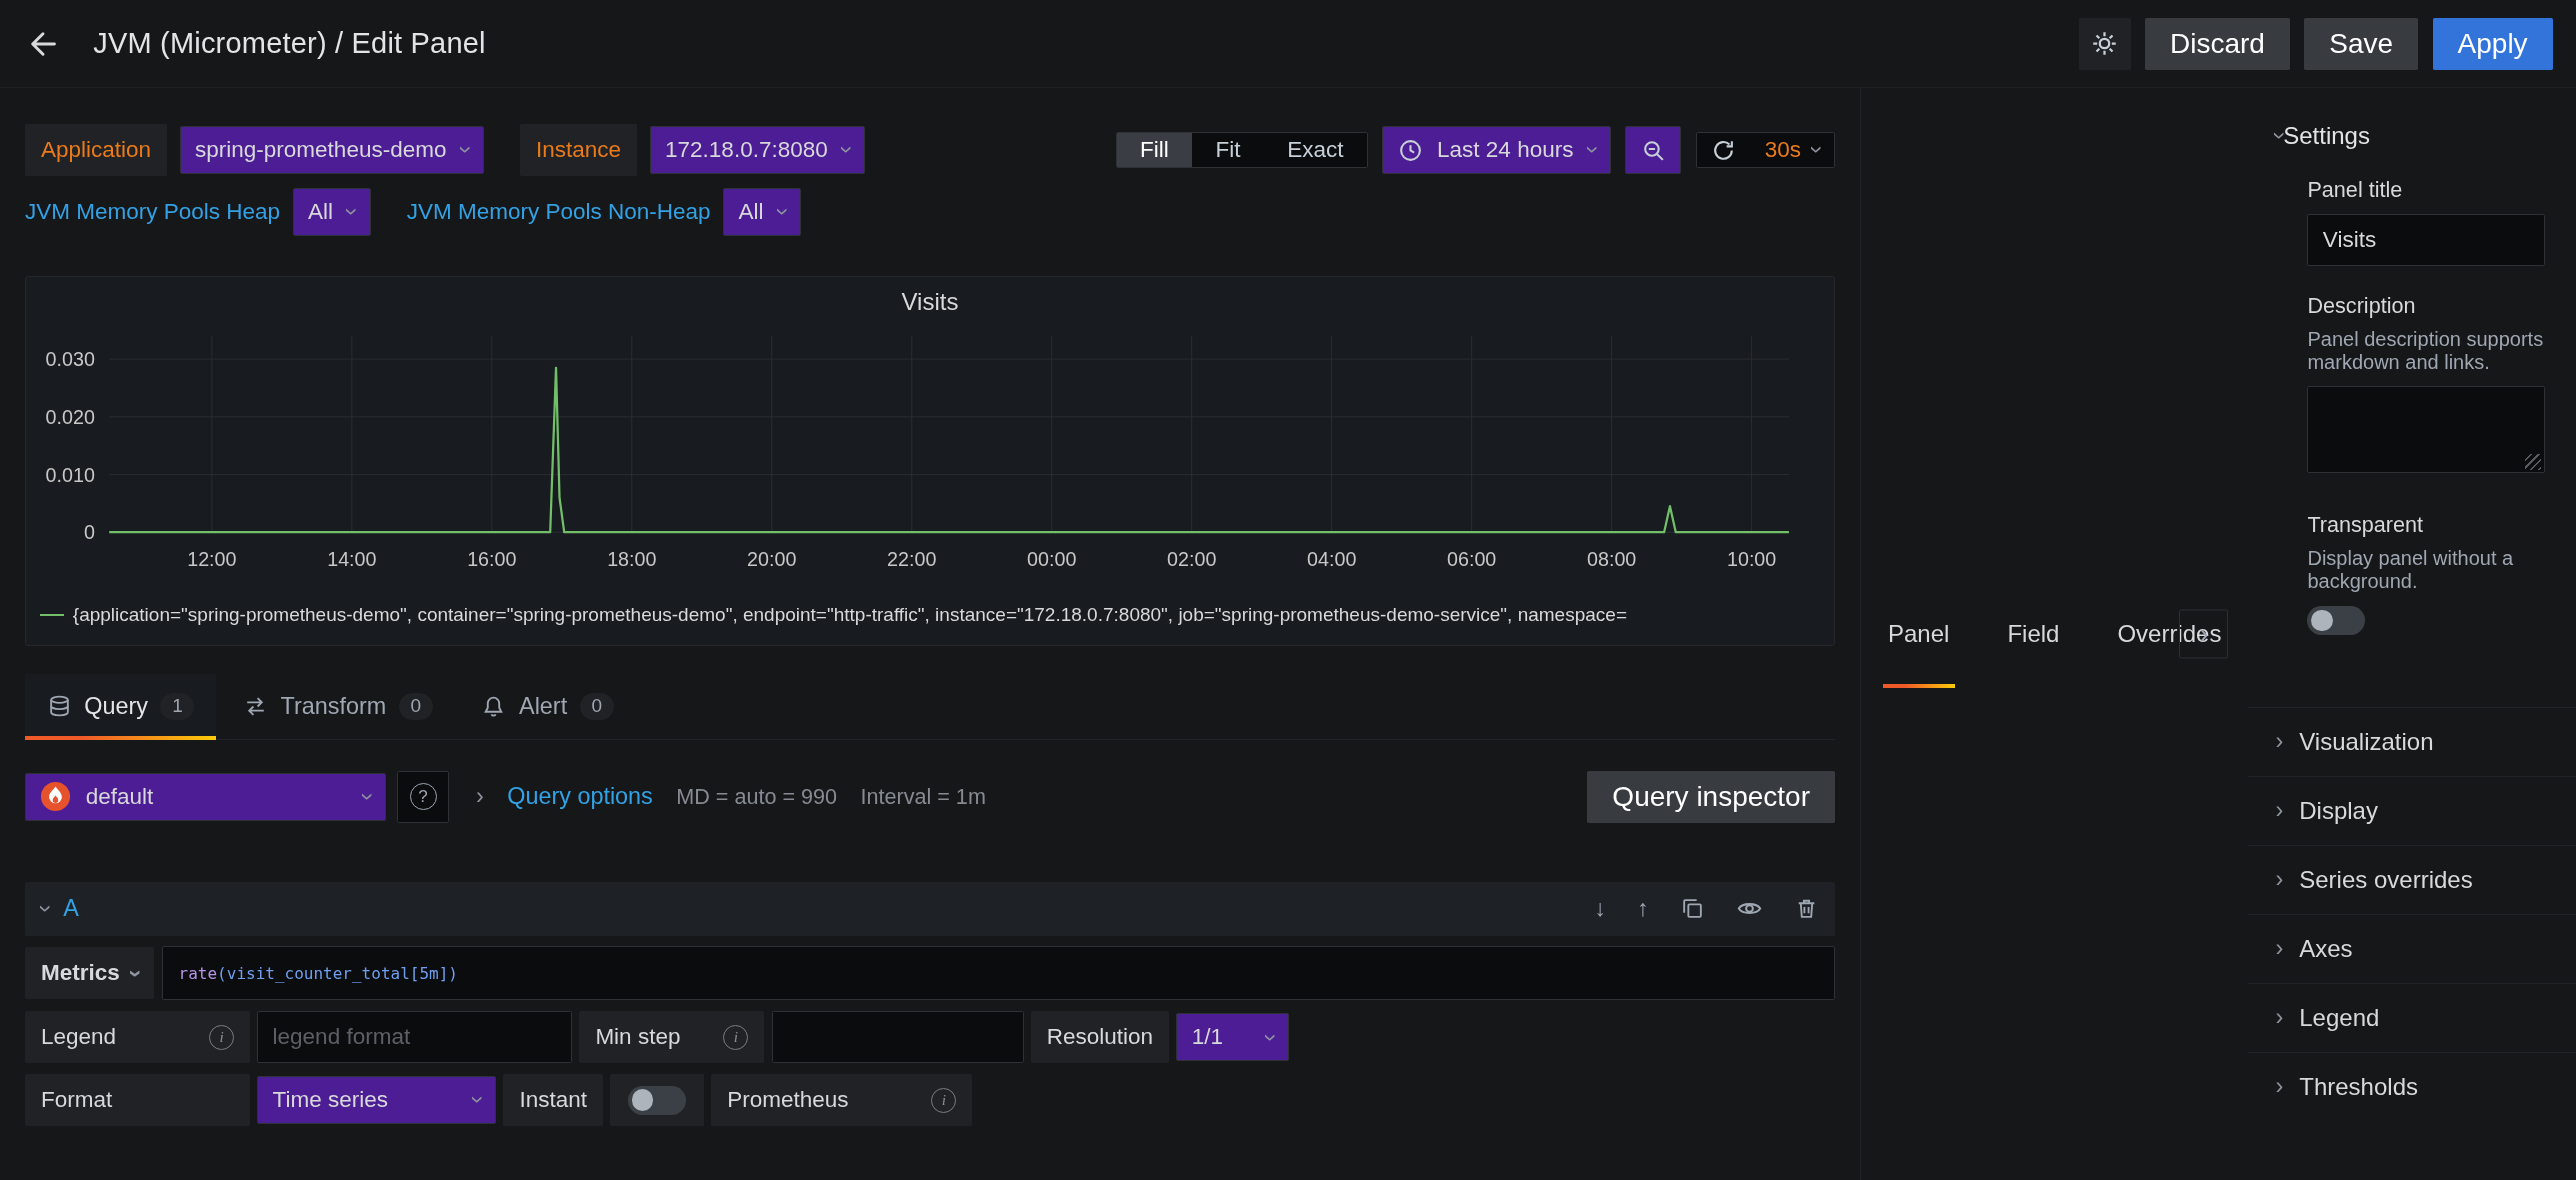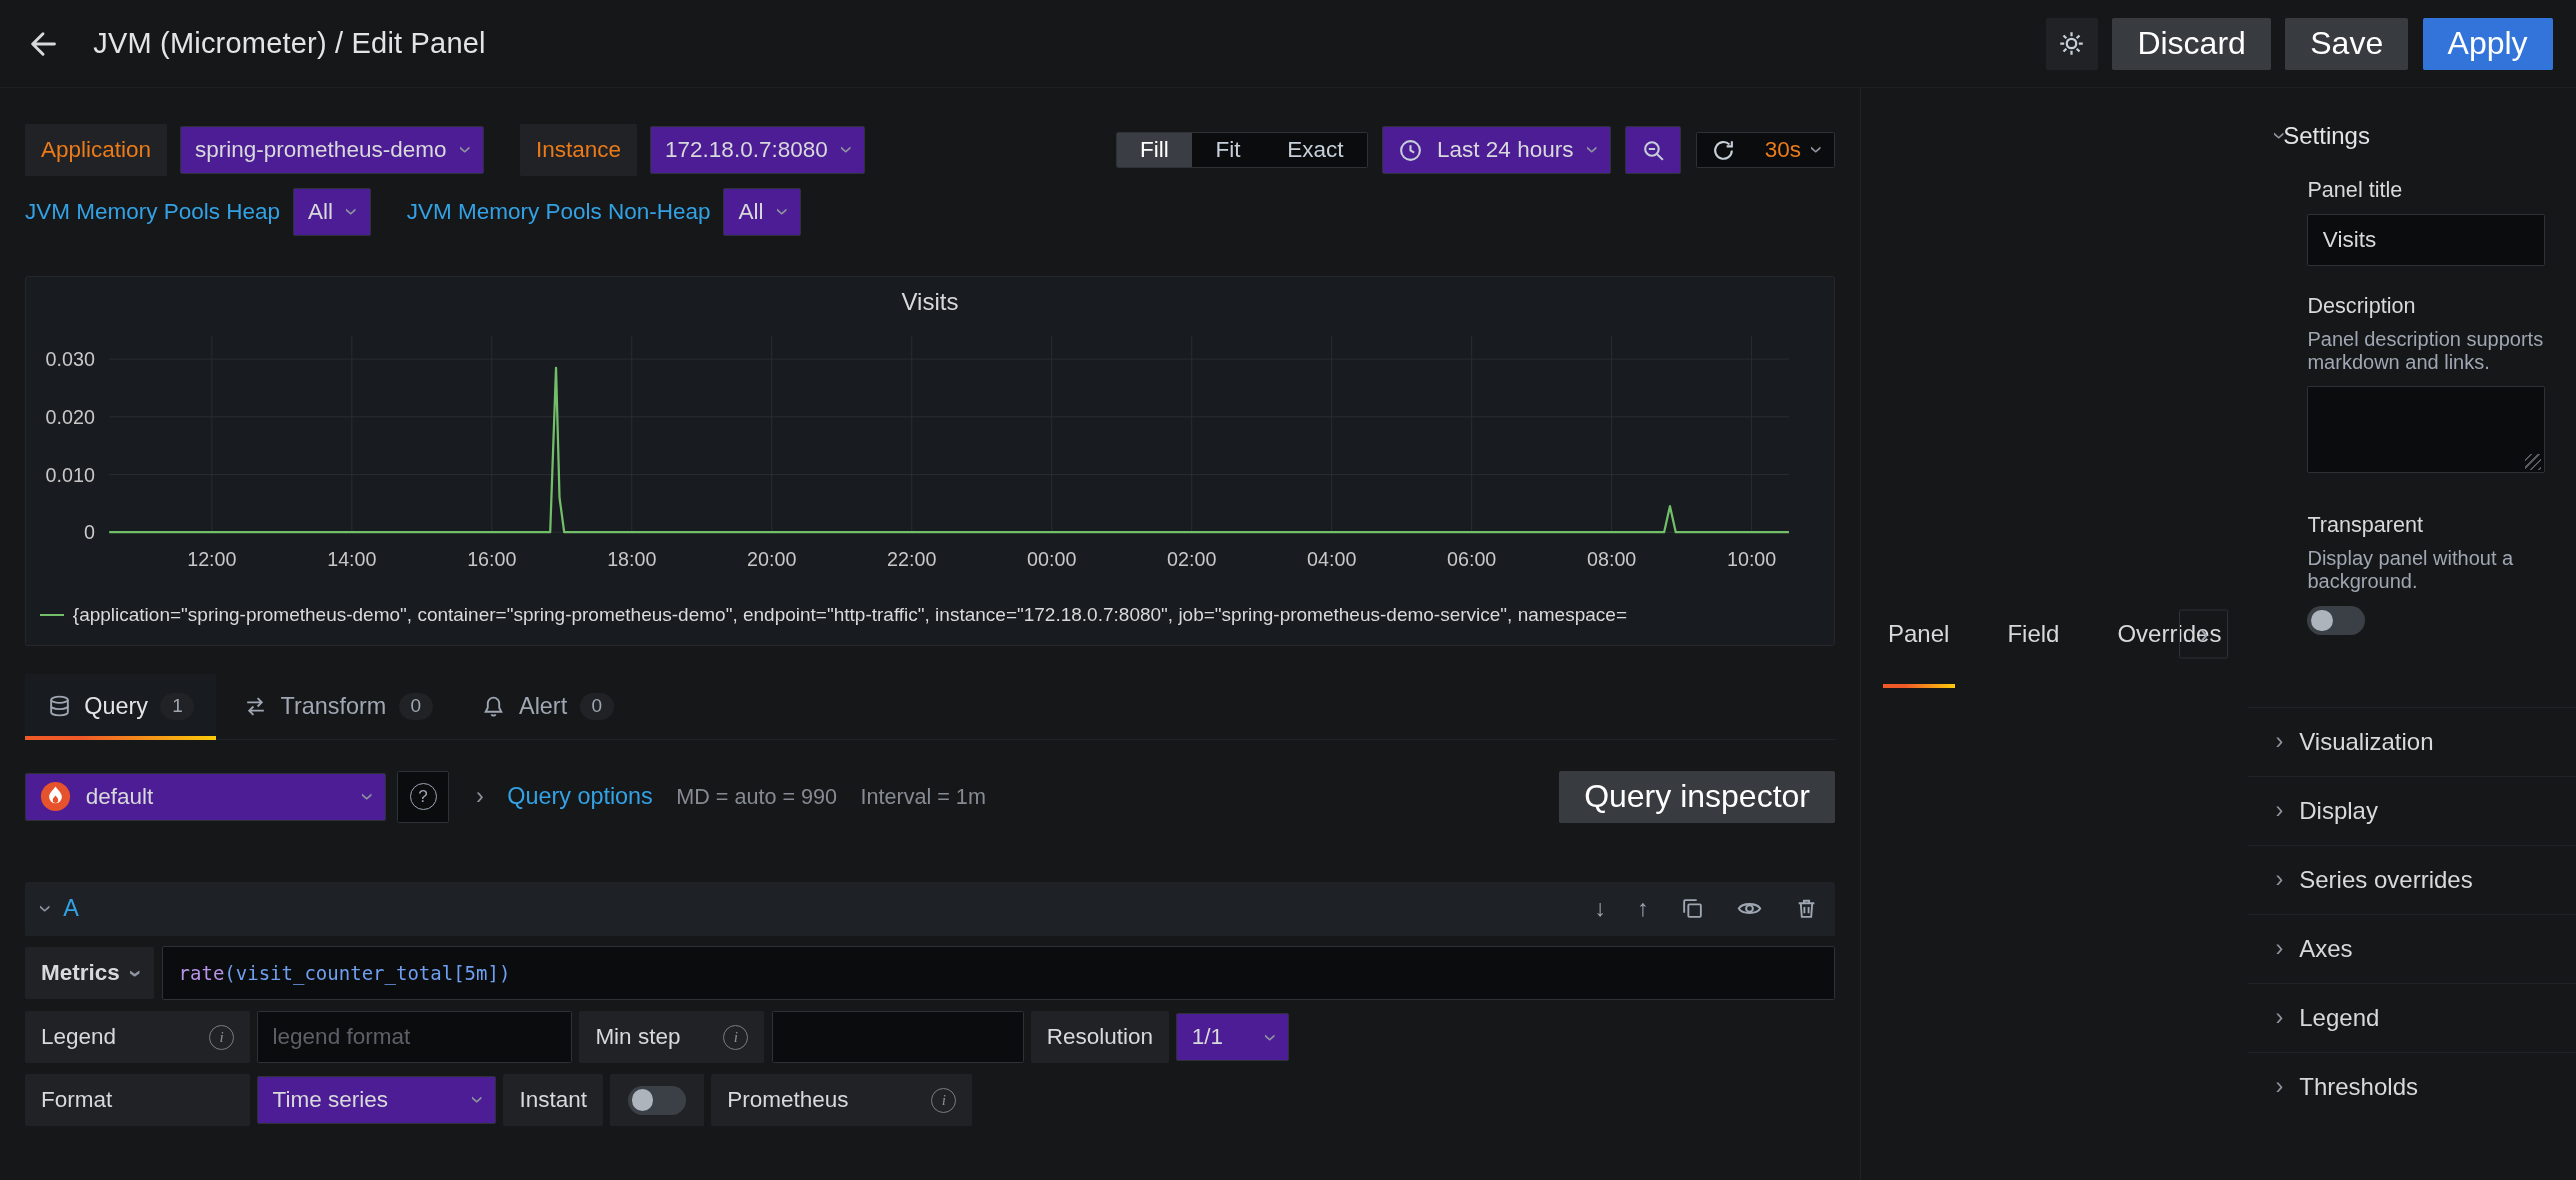--- a/index.html
+++ b/index.html
@@ -8,21 +8,21 @@
   .app{width:2576px;height:1181px;display:flex;flex-direction:column;overflow:hidden;background:#161719}
   button{font-family:inherit;border:none;background:none;color:inherit;cursor:pointer}
   input,textarea{font-family:inherit;outline:none}
 
   
   .topbar{flex:0 0 87px;display:flex;align-items:center;border-bottom:0.9px solid rgba(255,255,255,.04)}
   .back-btn{width:86px;height:87px;display:flex;align-items:center;justify-content:center}
   .page-title{font-size:29px;font-weight:500;color:#e3e4e6;margin-left:7.2px;letter-spacing:0.2px}
   .topbar-right{margin-left:auto;display:flex;align-items:center;gap:14.4px;padding-right:23.4px}
   .sq-btn{width:52px;height:52px;background:#202226;border-radius:1.8px;display:flex;align-items:center;justify-content:center}
-  .btn{height:52px;padding:0 25px;border-radius:1.8px;font-size:32px;display:flex;align-items:center;color:#fff}
+  .btn{height:52px;padding:0 25px;border-radius:1.8px;font-size:28px;display:flex;align-items:center;color:#fff}
   .btn-gray{background:#383b40}
   .btn-blue{background:#3274d9}
 
   
   .content{flex:1;display:flex;min-height:0}
   .main{flex:1;min-width:0;padding:0 25px;display:flex;flex-direction:column}
   .row{display:flex;align-items:center}
   .row-a{margin-top:36px}
   .row-b{margin-top:11.7px}
   .grp{display:flex;align-items:center;gap:12.6px}
@@ -64,21 +64,21 @@
   .q-opts{display:flex;align-items:center;gap:23.4px;margin-left:16px}
   .q-opts .link{font-size:23.4px}
   .dim{color:#868b93;font-size:21.6px}
 
   
   .q-card{margin-top:59px}
   .q-header{height:54px;background:#1e2126;border-radius:1.8px;display:flex;align-items:center;gap:14.4px;padding:0 16px}
   .refid{color:#33a2e5;font-size:23.4px;font-weight:500}
   .q-icons{margin-left:auto;display:flex;align-items:center;gap:31px;color:#9fa7b3;font-size:23.4px}
   .q-row{margin-top:10.8px;display:flex;align-items:center;gap:7.2px}
-  .code-field{flex:1;height:54px;background:#0b0c0e;border:0.9px solid #2c3235;border-radius:1.8px;display:flex;align-items:center;padding:0 16px;font-family:"DejaVu Sans Mono",monospace;font-size:19px}
+  .code-field{flex:1;height:54px;background:#0b0c0e;border:0.9px solid #2c3235;border-radius:1.8px;display:flex;align-items:center;padding:0 16px;font-family:"DejaVu Sans Mono",monospace;font-size:16px}
   .input{height:52px;background:#0b0c0e;border:0.9px solid #2c3235;border-radius:1.8px;color:#d8d9da;font-size:22.5px;padding:0 14.4px}
   .input::placeholder{color:#5c6066}
   .info{width:25px;height:25px;border:1.8px solid #787d85;border-radius:50%;display:inline-flex;align-items:center;justify-content:center;font-size:15.3px;color:#8a8f97;font-style:italic;font-family:"Liberation Serif",serif;flex:0 0 auto}
   .w-legend{width:225px;justify-content:space-between}
   .w-legend-in{width:315px}
   .w-minstep{width:185px;justify-content:space-between}
   .w-minstep-in{width:252px}
   .w-resval{width:113px;justify-content:space-between}
   .w-format{width:225px}
   .w-ts{width:239px;justify-content:space-between}

